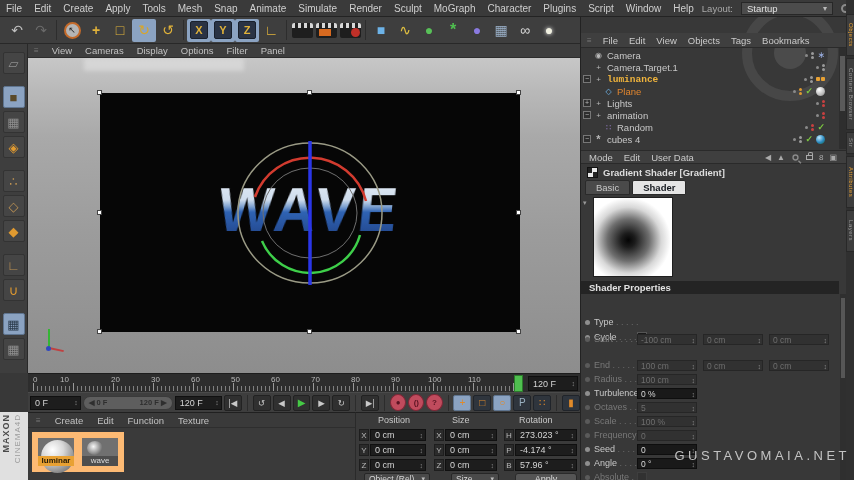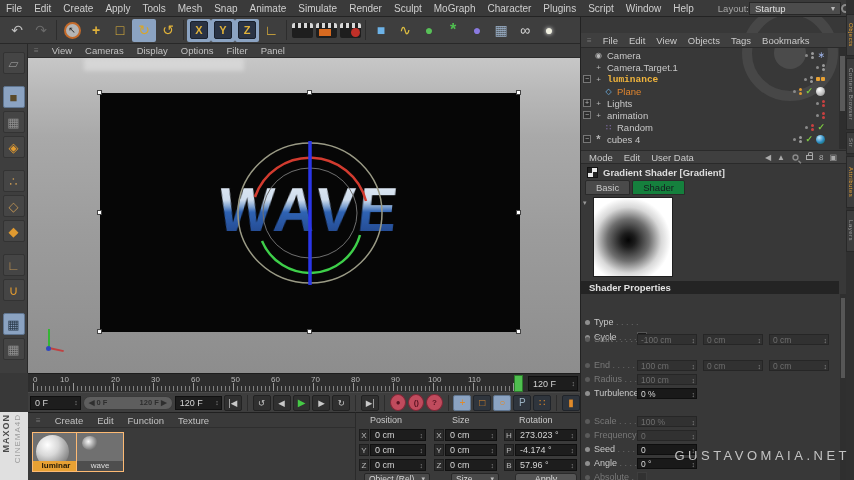--- a/index.html
+++ b/index.html
@@ -6,21 +6,21 @@
   html,body { width:854px; height:480px; overflow:hidden; background:#383838;
     font-family:"Liberation Sans", sans-serif; }
   #app { position:relative; width:854px; height:480px; background:#383838; overflow:hidden; }
   .abs { position:absolute; }
 
   
   #menubar { left:0; top:0; width:854px; height:17px; background:#3a3a3a;
     border-bottom:1px solid #232323; display:flex; align-items:center;
     font-size:10px; color:#cfcfcf; z-index:30; }
   #menubar .mi { padding:0 6px; cursor:default; }
-  #menubar .right { margin-left:auto; display:flex; align-items:center; gap:0; margin-right:4px; }
+  #menubar .right { margin-left:auto; display:flex; align-items:center; gap:8px; margin-right:4px; }
   #layout-label { color:#a8a8a8; font-size:9.5px; }
   #layout-dd { width:92px; height:13px; background:#4c4c4c; border:1px solid #272727;
     color:#e0e0e0; font-size:9.5px; display:flex; align-items:center; padding:0 5px; }
   #layout-dd .arr { margin-left:auto; color:#bbb; font-size:8px; }
   .css-mag { width:9px; height:9px; border:2px solid #8a8a8a; border-radius:50%; position:relative; }
   .css-mag::after { content:""; position:absolute; width:5px; height:2px; background:#8a8a8a;
     transform:rotate(45deg); left:6px; top:8px; }
 
   
   #main-toolbar { left:0; top:17px; width:580px; height:27px; background:#3e3e3e;
@@ -107,21 +107,21 @@
     font-size:10px; display:flex; align-items:center; justify-content:center; border-radius:2px;}
   .kpb.blue { background:#8ba3c2; border-color:#5f7590; }
   .kpb.dimtext { color:#9ab0c0; }
   .tp-sep { width:1px; height:16px; background:#2c2c2c; margin:0 3px; }
 
   
   #materials { left:28px; top:412px; width:327px; height:68px; background:#3a3a3a; border-top:1px solid #202020; z-index:15;}
   #mat-menu { display:flex; gap:14px; align-items:center; height:15px; font-size:9.5px; color:#c2c2c2;
     padding-left:8px; border-bottom:1px solid #2e2e2e; }
   .grid-handle { color:#7a7a7a; font-size:8px; }
-  .mat { position:absolute; top:19px; width:48px; height:40px; background:#707070; border:1px solid #fdba74; }
+  .mat { position:absolute; top:19px; width:48px; height:40px; background:#707070; border:6px solid #fdba74; }
   .mat .ball { position:absolute; left:3px; top:2px; width:33px; height:33px; border-radius:50%; }
   .ball.white { background:radial-gradient(circle at 35% 30%, #ffffff, #d8d8d8 35%, #909090 70%, #565656 100%); }
   .ball.wave  { background:linear-gradient(100deg,#2244cc 0 48%, #1d9b44 52% 100%); position:relative; overflow:hidden;}
   .ball.wave::after { content:""; position:absolute; left:2px; top:1px; width:16px; height:14px;
     background:radial-gradient(circle at 40% 40%, rgba(255,255,255,.95), rgba(255,255,255,0) 70%); border-radius:50%; }
   .mat .mlabel { position:absolute; left:0; right:0; bottom:0; font-size:8px; text-align:center;
     color:#ddd; background:rgba(0,0,0,.3); line-height:10px; white-space:nowrap; overflow:hidden;}
   .mat.selected .mlabel { background:#e8a133; color:#241a06; font-weight:bold; }
 
   
@@ -185,21 +185,21 @@
     color:#aaa; font-size:8px; }
   .mini-lock { width:7px; height:5px; border:1px solid #aaa; position:relative; }
   .mini-lock::before { content:""; position:absolute; left:1px; top:-4px; width:3px; height:3px;
     border:1px solid #aaa; border-bottom:none; border-radius:2px 2px 0 0; }
   #am-title { position:absolute; left:0; top:147px; width:266px; height:16px; display:flex;
     align-items:center; gap:5px; padding-left:6px; font-size:9.5px; font-weight:bold; color:#dedede; }
   .checker { width:11px; height:11px;
     background:conic-gradient(#e8e8e8 0 90deg, #222 90deg 180deg, #e8e8e8 180deg 270deg, #222 270deg); border:1px solid #111;}
   #am-tabs { position:absolute; left:4px; top:163px; height:15px; display:flex; gap:2px; font-size:9.5px;}
   .amtab { padding:1px 10px; background:#4a4a4a; border:1px solid #2a2a2a; color:#c8c8c8; border-radius:2px 2px 0 0;}
-  .amtab.active { background:#15803d; color:#15191f; font-weight:normal; }
+  .amtab.active { background:#e5e5e5; color:#15191f; font-weight:bold; }
   #am-preview-wrap { position:absolute; left:0; top:178px; width:266px; height:86px; background:#383838; }
   #am-preview { position:absolute; left:12px; top:2px; width:80px; height:80px; border:1px solid #1f1f1f;
     background:radial-gradient(circle 50px at 44% 54%, #040404 0%, #1c1c1c 14%, #6e6e6e 42%, #d8d8d8 66%, #ffffff 85%); }
   .layer-arrow { position:absolute; left:2px; top:4px; color:#999; font-size:7px; }
   #am-section { position:absolute; left:0; top:264px; width:258px; height:13px; background:#242424;
     color:#e2e2e2; font-weight:bold; font-size:9.5px; line-height:13px; padding-left:8px; }
   #am-props { position:absolute; left:0; top:277px; width:266px; height:186px; overflow:hidden; }
   .prow { position:absolute; left:0; width:258px; height:13px; font-size:9px; color:#c8c8c8; }
   .prow .pdot { position:absolute; left:4px; top:4px; width:5px; height:5px; border-radius:50%;
     background:#8f8f8f; }
@@ -445,21 +445,21 @@
       <span class="ball white"></span>
       <span class="mlabel">luminar</span>
     </div>
     <div class="mat" style="left:48px">
       <span class="ball wave"></span>
       <span class="mlabel">wave</span>
     </div>
   </div>
 
   <div id="coords" class="abs">
-    <span class="hdr" style="left:14px">Position</span>
+    <span class="hdr" style="left:22px">Position</span>
     <span class="hdr" style="left:96px">Size</span>
     <span class="hdr" style="left:163px">Rotation</span>
 
     <span class="axchip" style="left:3px;top:16px">X</span>
     <span class="cfield field" style="left:14px;top:16px;width:56px">
         <span>0 cm</span>
         <span class="st">↕</span>
       </span>
     <span class="axchip" style="left:3px;top:31px">Y</span>
     <span class="cfield field" style="left:14px;top:31px;width:56px">
@@ -703,20 +703,25 @@
       <div class="prow dis" style="top:79px">
         <span class="pdot"></span>
         <span class="plabel">Radius</span>
         <span class="pfield" style="left:56px"><span>100 cm</span><span class="st">↕</span></span>
       </div>
       <div class="prow" style="top:93px">
         <span class="pdot"></span>
         <span class="plabel">Turbulence</span>
         <span class="pfield" style="left:56px"><span>0 %</span><span class="st">↕</span></span>
       </div>
+      <div class="prow dis" style="top:107px">
+        <span class="pdot"></span>
+        <span class="plabel">Octaves</span>
+        <span class="pfield" style="left:56px"><span>5</span><span class="st">↕</span></span>
+      </div>
       <div class="prow dis" style="top:121px">
         <span class="pdot"></span>
         <span class="plabel">Scale</span>
         <span class="pfield" style="left:56px"><span>100 %</span><span class="st">↕</span></span>
       </div>
       <div class="prow dis" style="top:135px">
         <span class="pdot"></span>
         <span class="plabel">Frequency</span>
         <span class="pfield" style="left:56px"><span>0</span><span class="st">↕</span></span>
       </div>

